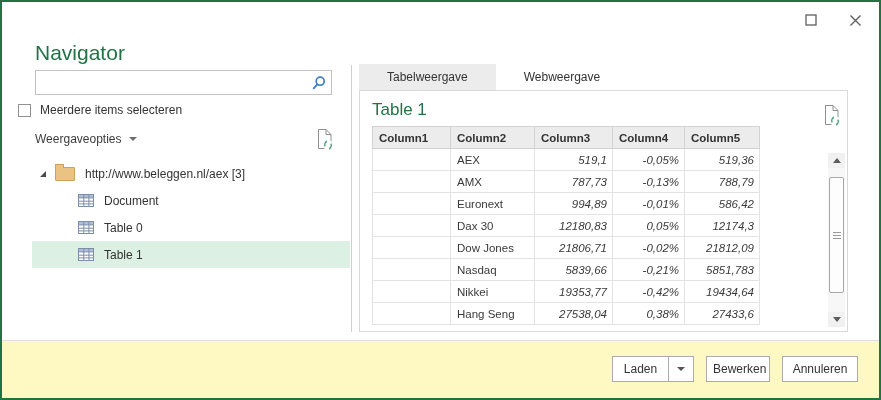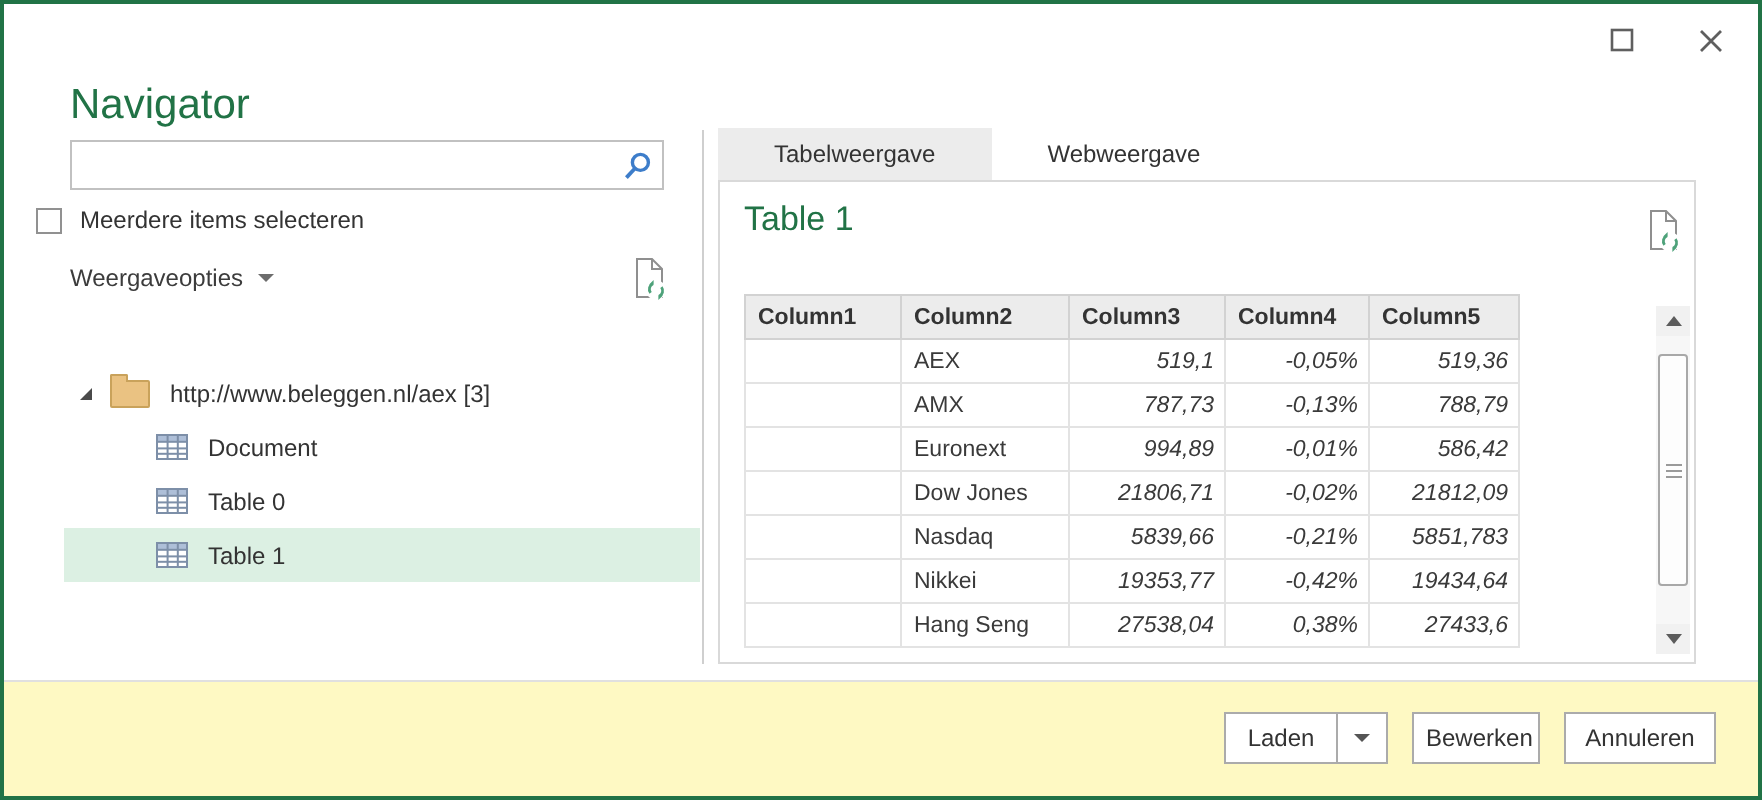--- a/index.html
+++ b/index.html
@@ -22,41 +22,41 @@
   .checkbox{width:13px;height:13px;border:1px solid #919191;background:#fff;display:inline-block;box-sizing:border-box;}
   .multi-row .lbl{margin-left:9px;font-size:12px;color:#333;}
 
   .dispopts{position:absolute;left:33px;top:130px;display:flex;align-items:center;font-size:12px;color:#3c3c3c;cursor:default;}
   .caret-down{display:inline-block;margin-left:7px;width:0;height:0;border-left:4px solid transparent;border-right:4px solid transparent;border-top:4px solid #6d6d6d;}
   .refresh-doc-left{position:absolute;left:314px;top:126px;background:none;border:none;padding:0;cursor:pointer;}
 
   .tree{position:absolute;left:30px;top:158px;width:318px;}
   .tree-row{height:27px;display:flex;align-items:center;font-size:12px;color:#333;cursor:default;}
   .tree-row.selected{background:#dcf0e3;}
-  .tree-root{padding-left:8px;margin-top:23px;}
+  .tree-root{padding-left:8px;}
   .tree-child{padding-left:46px;}
   .expander{width:0;height:0;border-left:6px solid transparent;border-bottom:6px solid #4a4a4a;margin-right:9px;}
   .folder-icon{position:relative;width:18px;height:12px;background:#eac282;border:1px solid #c9a25b;border-radius:1px;margin-right:10px;}
   .folder-icon::before{content:"";position:absolute;left:-1px;top:-4px;width:7px;height:3px;background:#eac282;border:1px solid #c9a25b;border-bottom:none;border-radius:1px 1px 0 0;}
   .table-icon{margin-right:10px;flex:0 0 auto;}
   .tree-label{white-space:nowrap;}
 
   .vdivider{position:absolute;left:349px;top:63px;width:1px;height:267px;background:#cfcfcf;}
 
   
   .tabs{position:absolute;left:357px;top:62px;display:flex;height:26px;}
   .tab{padding:0 28px;line-height:26px;font-size:12px;color:#333;cursor:pointer;}
   .tab.active{background:#ececec;}
 
   
   .panel{position:absolute;left:357px;top:88px;width:489px;height:242px;border:1px solid #d9d9d9;background:#fff;box-sizing:border-box;}
   .panel-title{position:absolute;left:12px;top:9px;margin:0;font-size:17px;font-weight:400;color:#217346;}
   .refresh-doc-right{position:absolute;right:6px;top:13px;background:none;border:none;padding:0;cursor:pointer;}
 
-  .table-wrap{position:absolute;left:12px;top:56px;width:389px;bottom:1px;overflow:hidden;}
+  .table-wrap{position:absolute;left:12px;top:35px;width:389px;bottom:1px;overflow:hidden;}
   table{border-collapse:collapse;table-layout:fixed;width:387px;font-size:11.5px;color:#3a3a3a;}
   th{background:#ececec;border:1px solid #d2d2d2;font-weight:bold;text-align:left;padding:3px 4px 3px 6px;height:15px;color:#333;}
   td{border:1px solid #e3e3e3;padding:0 5px 0 6px;height:21px;white-space:nowrap;overflow:hidden;}
   td.num{text-align:right;font-style:italic;margin-left:36px;}
 
   
   .scrollbar{position:absolute;right:2px;top:62px;width:17px;height:174px;background:#f7f7f7;}
   .sb-btn{position:absolute;left:0;width:17px;height:15px;background:#f1f1f1;border:none;padding:0;display:flex;align-items:center;justify-content:center;cursor:pointer;}
   .sb-up{top:0;}
   .sb-down{bottom:0;}
@@ -223,20 +223,27 @@
             </tr>
             <tr>
               <td></td>
               <td>Euronext</td>
               <td class="num">994,89</td>
               <td class="num">-0,01%</td>
               <td class="num">586,42</td>
             </tr>
             <tr>
               <td></td>
+              <td>Dax 30</td>
+              <td class="num">12180,83</td>
+              <td class="num">0,05%</td>
+              <td class="num">12174,3</td>
+            </tr>
+            <tr>
+              <td></td>
               <td>Dow Jones</td>
               <td class="num">21806,71</td>
               <td class="num">-0,02%</td>
               <td class="num">21812,09</td>
             </tr>
             <tr>
               <td></td>
               <td>Nasdaq</td>
               <td class="num">5839,66</td>
               <td class="num">-0,21%</td>

